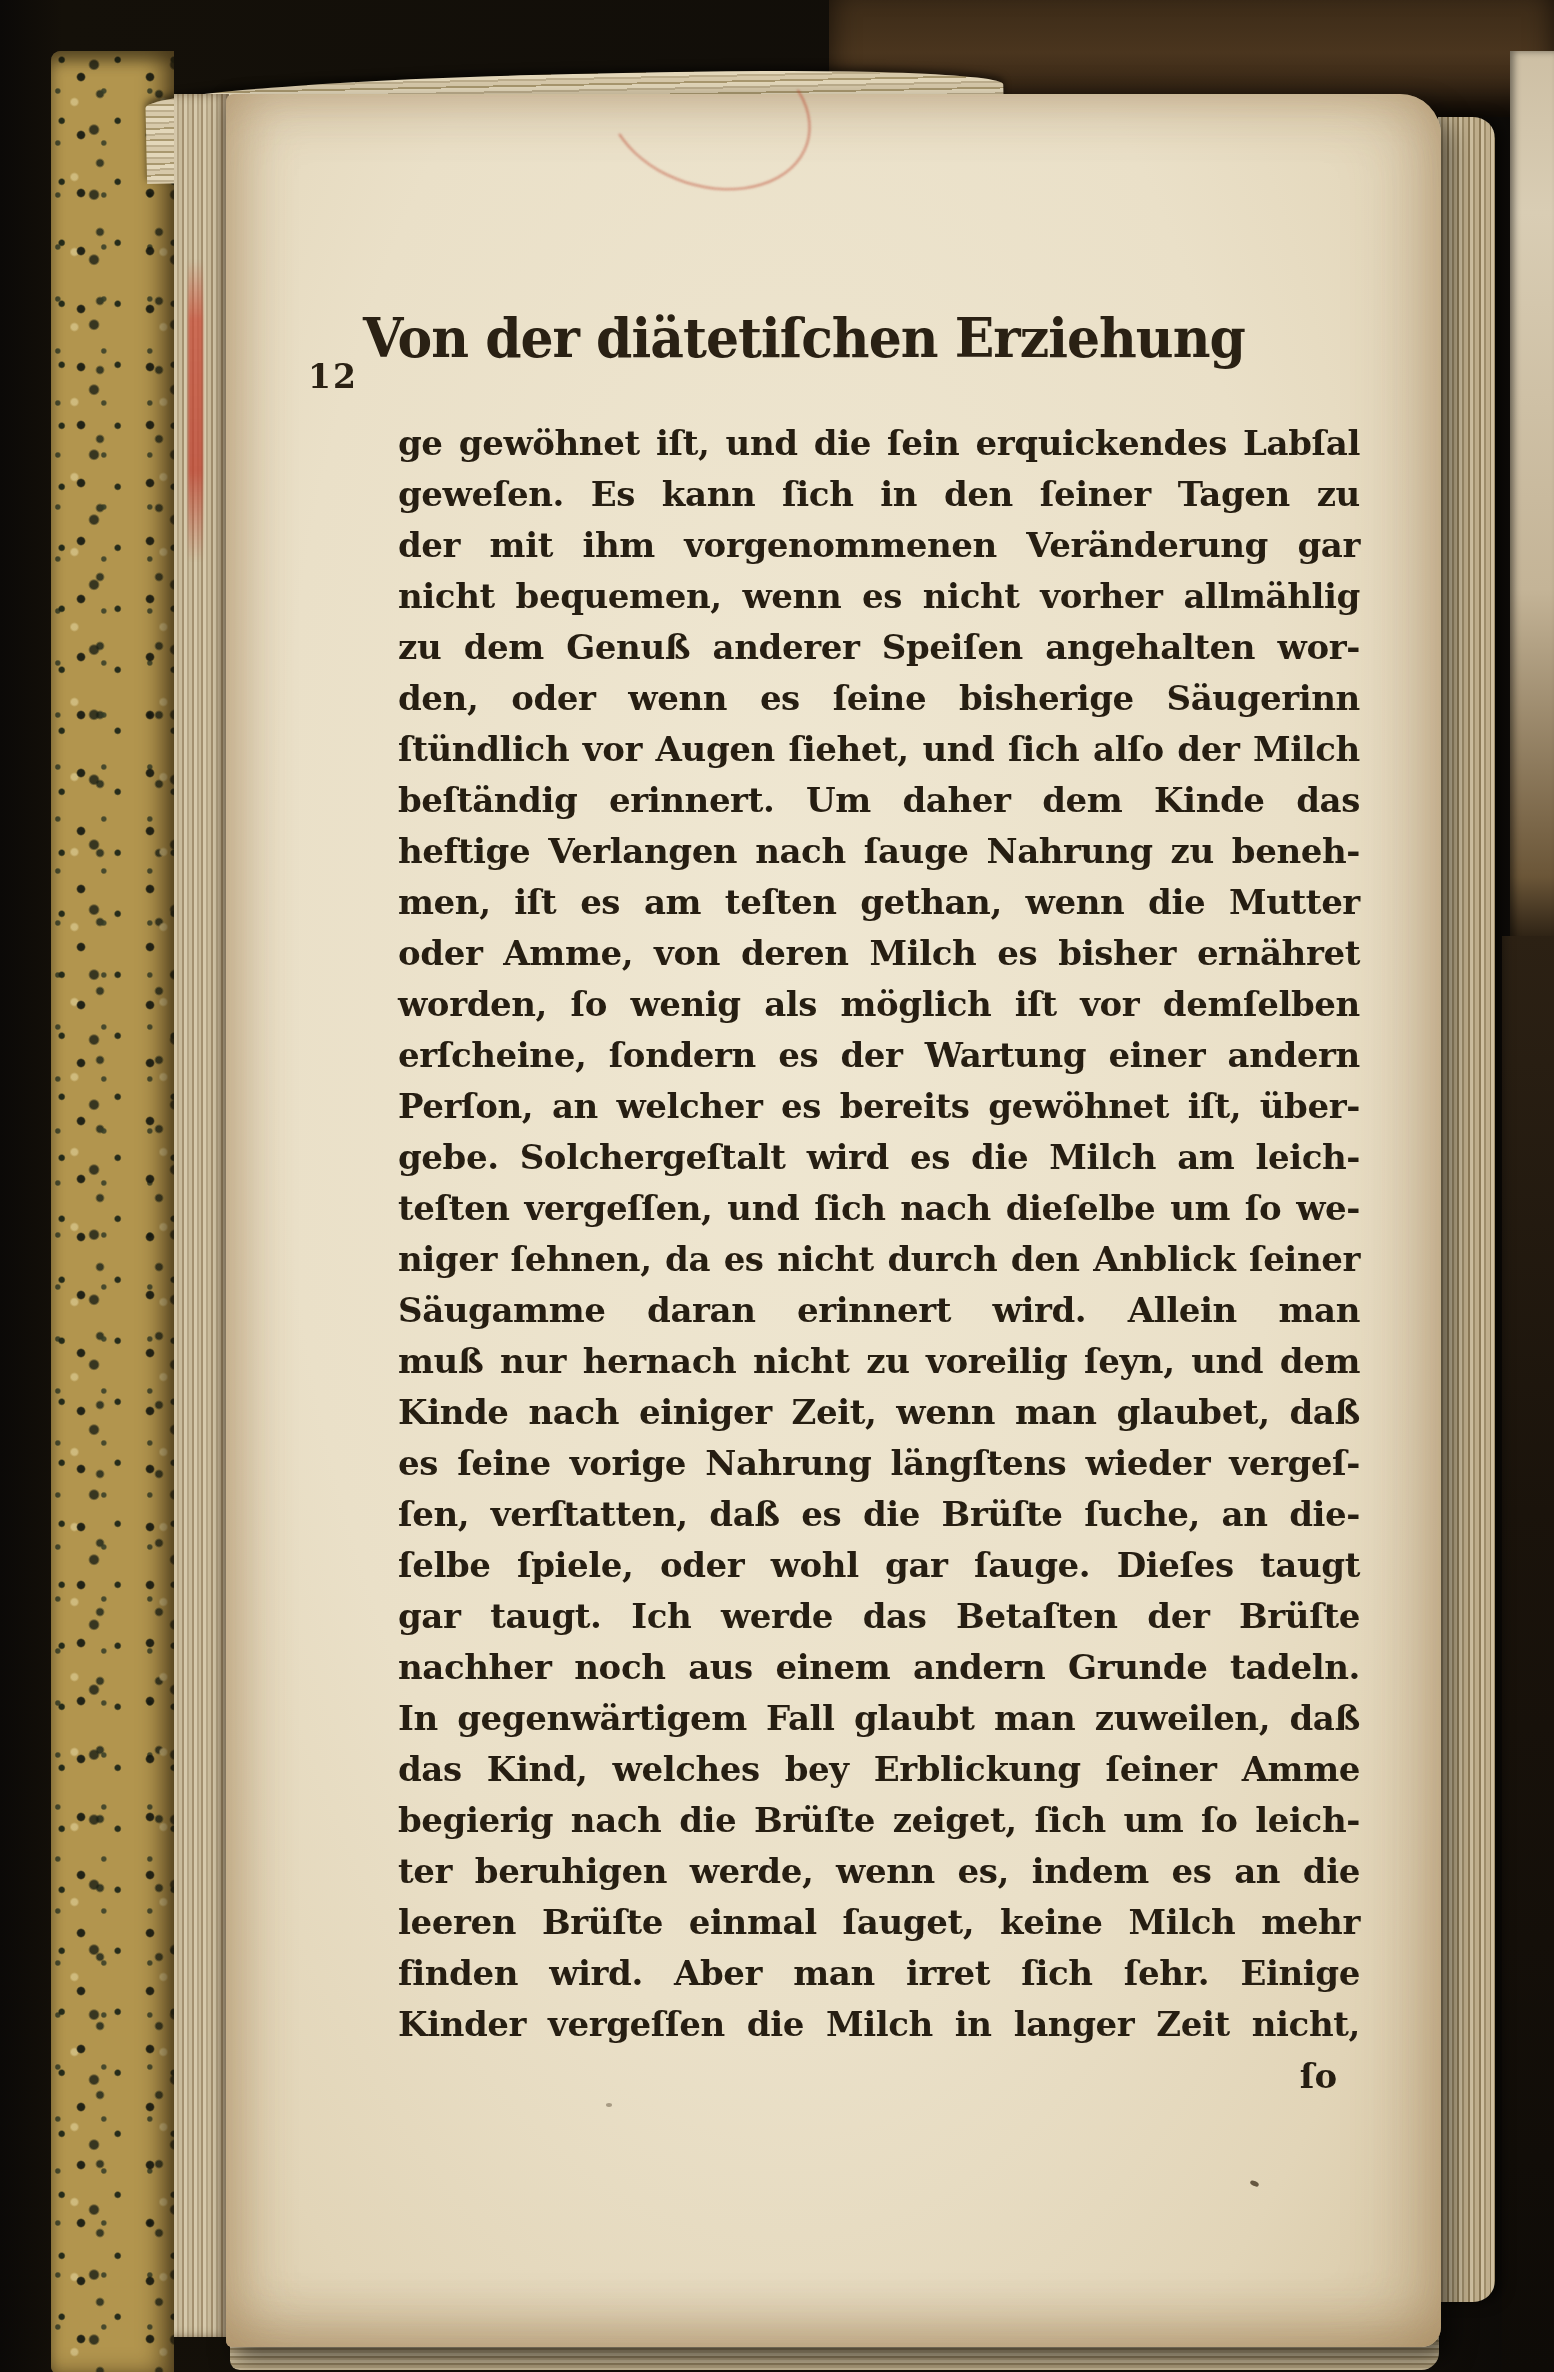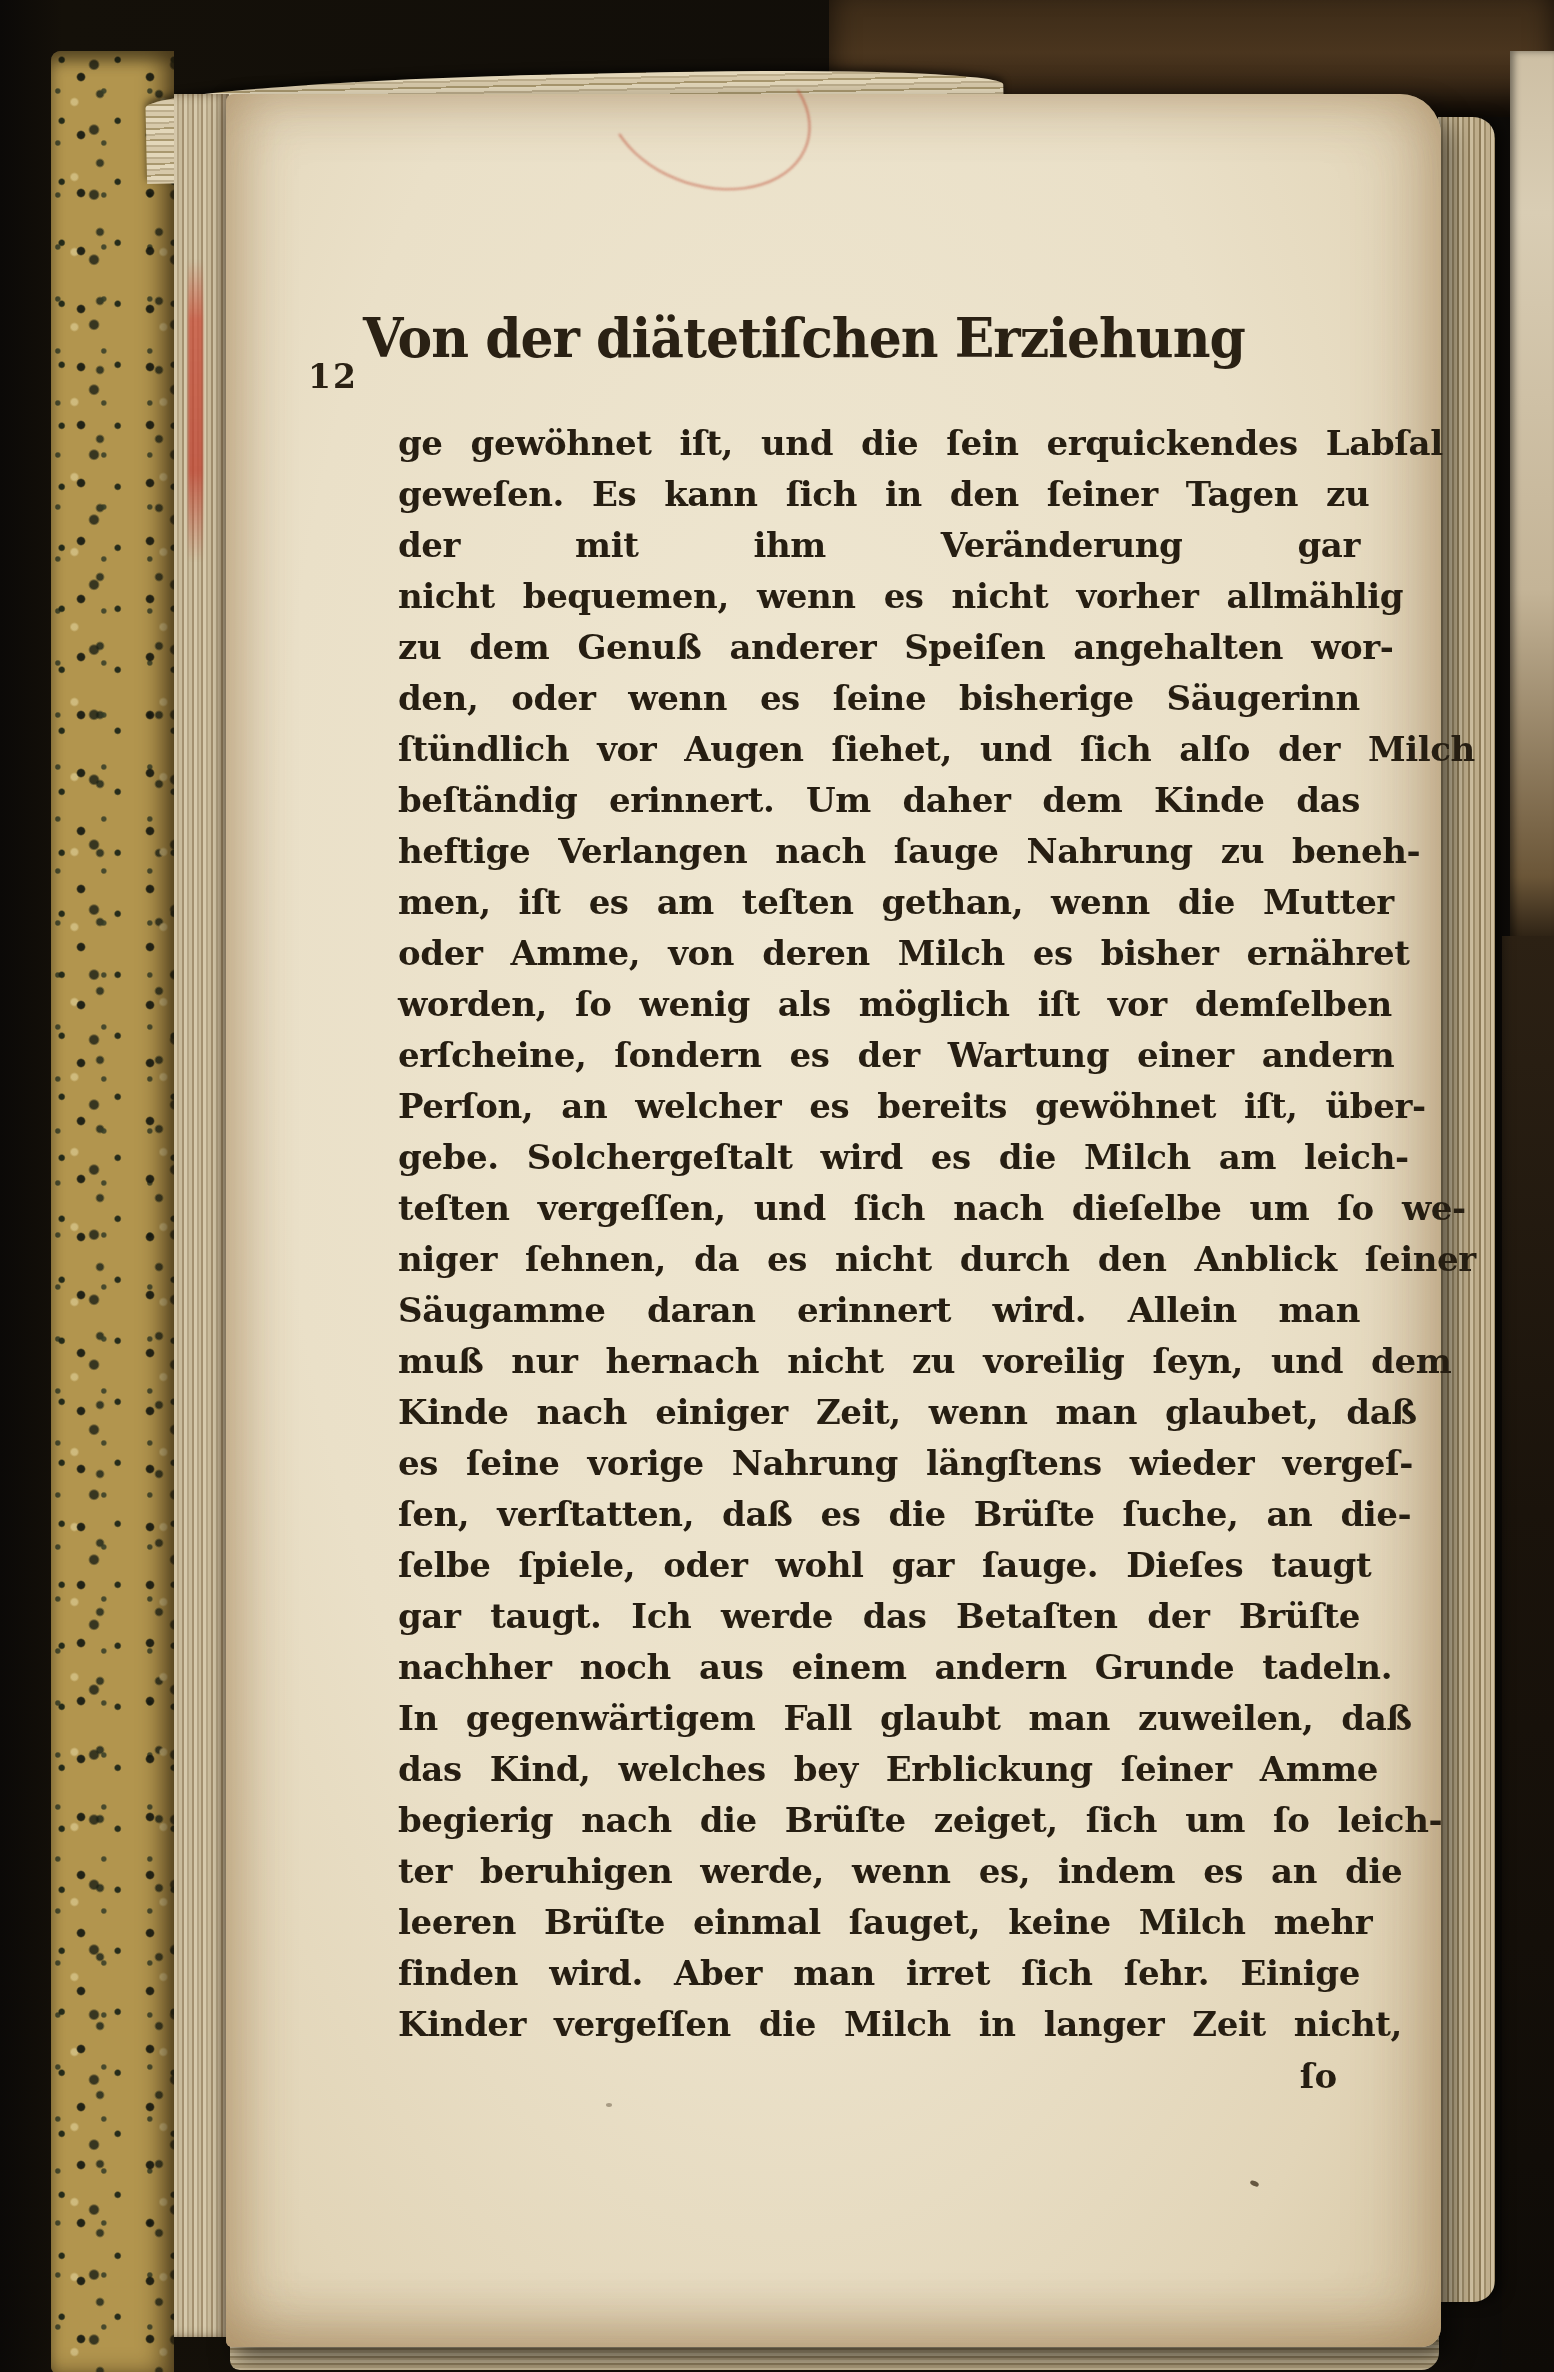--- a/index.html
+++ b/index.html
@@ -73,21 +73,21 @@
     transform:rotate(18deg);filter:blur(1px);}
   .speck{position:absolute;width:8.8px;height:4.9px;background:rgba(70,55,35,.8);border-radius:50%;}
 
   .header-row{position:absolute;left:0;top:213px;width:100%;height:78px;color:#2a2114;}
   .page-number{position:absolute;left:82px;top:13.7px;font-size:33px;font-weight:700;letter-spacing:2px;margin-top:36px;}
   .running-title{position:absolute;left:137px;top:0;width:878px;font-size:52px;font-weight:700;
     letter-spacing:-1px;white-space:nowrap;transform:scaleY(1.04);}
 
   .body-text{position:absolute;left:172px;top:324px;width:962px;color:#261e12;}
   .text-line{display:flex;justify-content:space-between;line-height:51px;height:51px;
-    font-size:34px;font-weight:700;letter-spacing:-0.4px;white-space:nowrap;gap:28px;}
+    font-size:34px;font-weight:700;letter-spacing:-0.4px;white-space:nowrap;}
   .text-line span{flex-shrink:0;}
 
   .catchword{position:absolute;left:1034px;top:1962px;width:117px;font-size:34px;font-weight:700;
     color:#261e12;text-align:center;}
 </style>
 </head>
 <body>
 
 <div id="scene">
 
@@ -134,20 +134,21 @@
           <span>in</span>
           <span>den</span>
           <span>ſeiner</span>
           <span>Tagen</span>
           <span>zu</span>
         </div>
         <div class="text-line">
           <span>der</span>
           <span>mit</span>
           <span>ihm</span>
+          <span>vorgenommenen</span>
           <span>Veränderung</span>
           <span>gar</span>
         </div>
         <div class="text-line">
           <span>nicht</span>
           <span>bequemen,</span>
           <span>wenn</span>
           <span>es</span>
           <span>nicht</span>
           <span>vorher</span>

